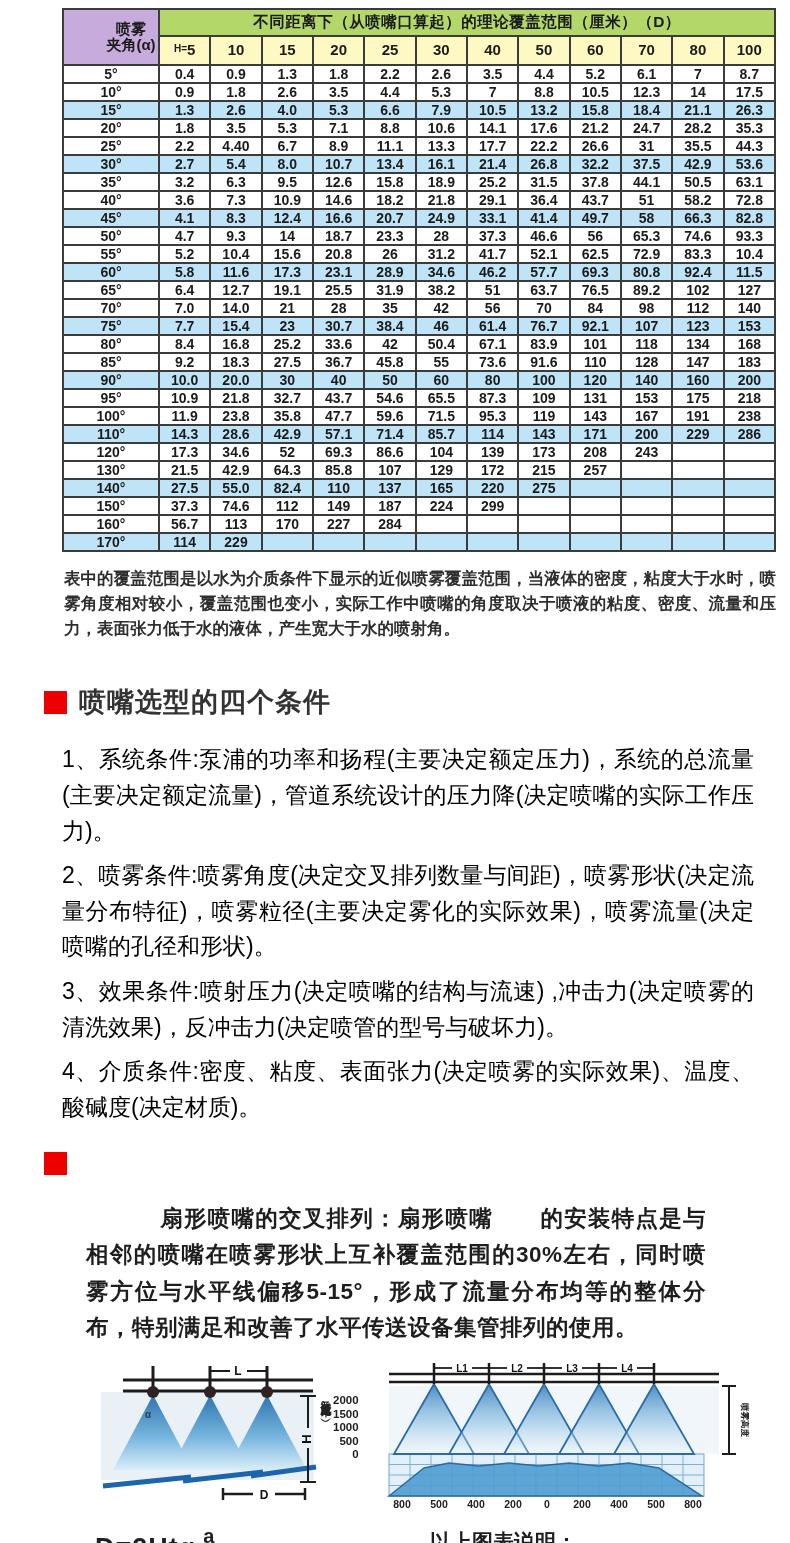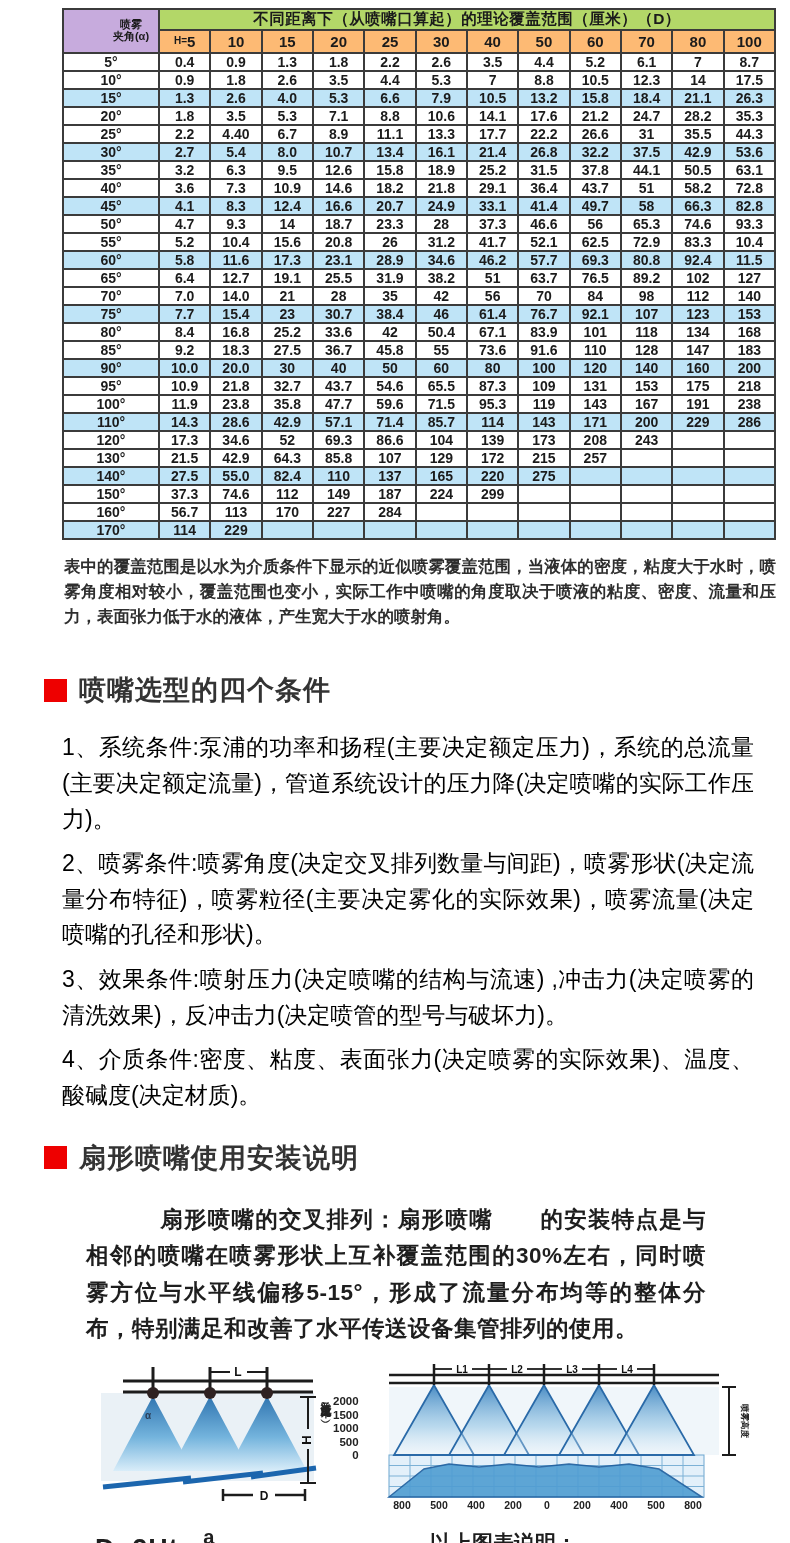--- a/index.html
+++ b/index.html
@@ -12,23 +12,23 @@
   .spec-table {
     border-collapse: collapse; table-layout: fixed;
     width: 714px; margin: 8px 0 0 62px;
   }
   .spec-table th, .spec-table td {
     border: 2px solid #3b3b3b; text-align: center; vertical-align: middle;
     font-size: 14px; font-weight: bold; color: #1b1b1b;
     height: 18px; line-height: 1.05; padding: 0; overflow: hidden; white-space: nowrap;
   }
   .spec-table col.angle-col { width: 96px; }
-  th.corner { background: #c7abdd; font-size: 11px; height: 44px; padding-left: 40px; }
+  th.corner { background: #c7abdd; font-size: 15px; height: 56px; padding-left: 40px; }
   th.span-head { background: #b3d768; font-size: 15.5px; letter-spacing: 0.5px; }
-  th.col-head { background: #fdba74; font-size: 15px; height: 20px; }
+  th.col-head { background: #fef9c3; font-size: 15px; height: 20px; }
   .h-prefix { font-size: 10px; vertical-align: 3px; font-weight: bold; }
   tr.hl td { background: #bfe4f7; }
   td.angle { font-size: 14px; }
   
   .table-note {
     margin: 14px 0 0 64px; width: 712px;
     font-size: 16.5px; font-weight: bold; color: #2e2e2e; line-height: 1.5;
     text-align: justify;
   }
   
@@ -548,21 +548,20 @@
 </div>
 <div class="cond-list">
   <p class="cond-item">1、系统条件:泵浦的功率和扬程(主要决定额定压力)，系统的总流量(主要决定额定流量)，管道系统设计的压力降(决定喷嘴的实际工作压力)。</p>
   <p class="cond-item">2、喷雾条件:喷雾角度(决定交叉排列数量与间距)，喷雾形状(决定流量分布特征)，喷雾粒径(主要决定雾化的实际效果)，喷雾流量(决定喷嘴的孔径和形状)。</p>
   <p class="cond-item">3、效果条件:喷射压力(决定喷嘴的结构与流速) ,冲击力(决定喷雾的清洗效果)，反冲击力(决定喷管的型号与破坏力)。</p>
   <p class="cond-item">4、介质条件:密度、粘度、表面张力(决定喷雾的实际效果)、温度、酸碱度(决定材质)。</p>
 </div>
 
 <div class="sec-heading" id="heading-2">
   <span class="red-square"></span>
-  <span class="sec-title">扇形喷嘴使用安装说明</span>
 </div>
 <p class="fan-para">扇形喷嘴的交叉排列：扇形喷嘴　　的安装特点是与相邻的喷嘴在喷雾形状上互补覆盖范围的30%左右，同时喷雾方位与水平线偏移5-15°，形成了流量分布均等的整体分布，特别满足和改善了水平传送设备集管排列的使用。</p>
 
 <div class="diagram-strip">
 
   <svg width="225" height="140" viewBox="0 0 225 140">
     <defs>
       <linearGradient id="coneGrad" x1="0" y1="0" x2="0" y2="1">
         <stop offset="0" stop-color="#2f74b0"></stop>
         <stop offset="0.55" stop-color="#74b4dd"></stop>

